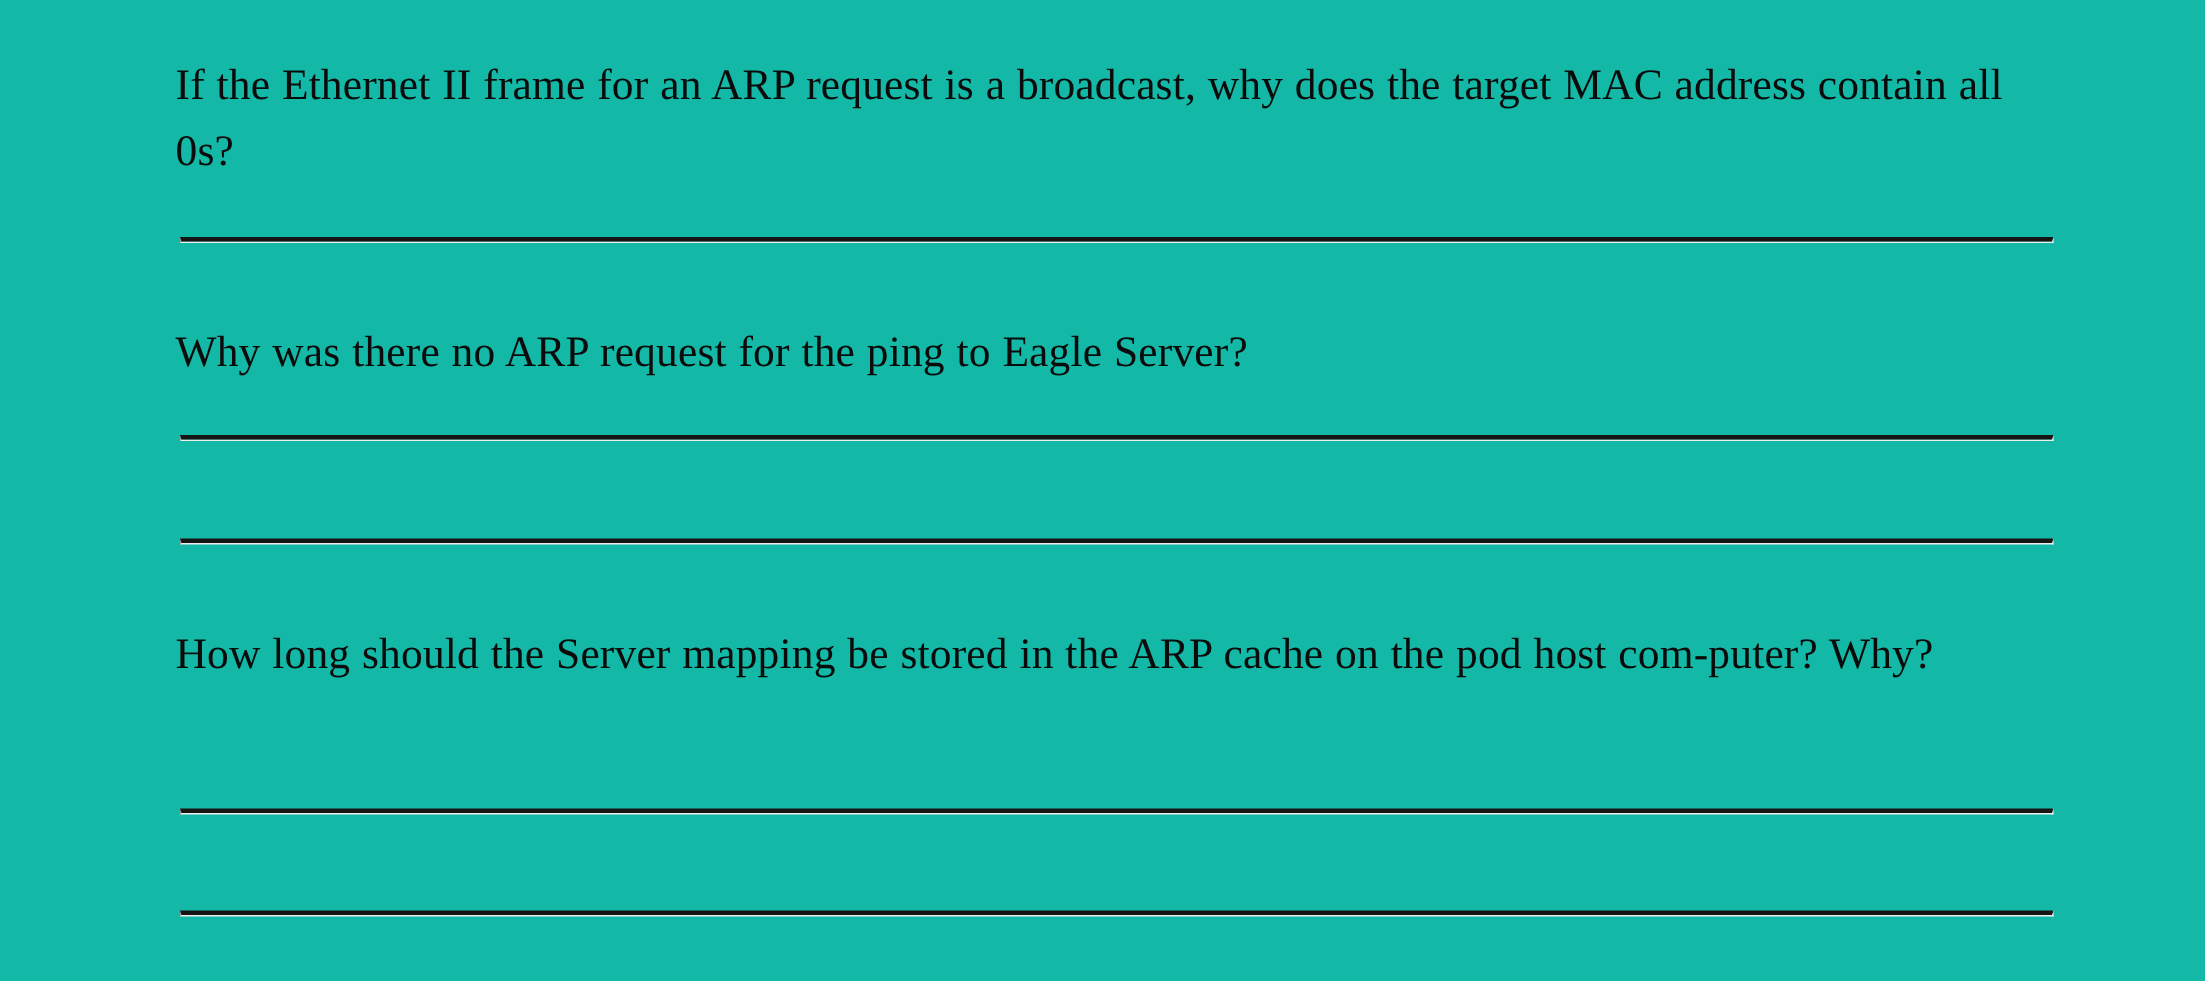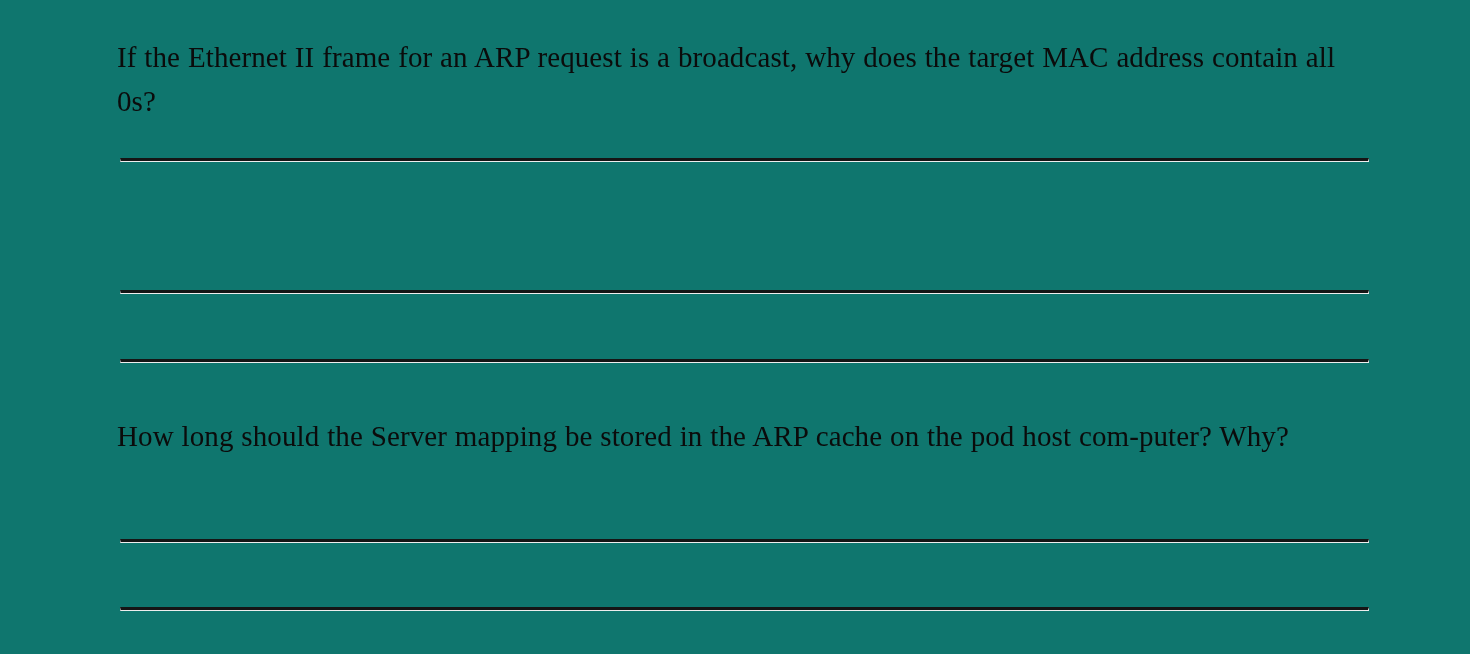--- a/index.html
+++ b/index.html
@@ -14,21 +14,21 @@
     overflow: hidden;
     font-family: "Liberation Serif", "DejaVu Serif", serif;
     color: #0a0a0a;
     -webkit-font-smoothing: antialiased;
   }
 
   #page {
     position: relative;
     width: 1470px;
     height: 654px;
-    background: #0f766e;
+    background: #14b8a6;
   }
 
   
   .block {
     position: absolute;
     left: 117px;
     width: 1250px;
   }
 
   .question-text {
@@ -67,20 +67,23 @@
 <body>
 
 <div id="page">
 
   <div class="block q-1">
     <p class="question-text">If the Ethernet II frame for an ARP request is a broadcast, why does the target MAC address contain all 0s?</p>
   </div>
 
   <hr class="rule rule-1">
 
+  <div class="block q-2">
+    <p class="question-text">Why was there no ARP request for the ping to Eagle Server?</p>
+  </div>
 
   <hr class="rule rule-2">
   <hr class="rule rule-3">
 
   <div class="block q-3">
     <p class="question-text">How long should the Server mapping be stored in the ARP cache on the pod host com-puter? Why?</p>
   </div>
 
   <hr class="rule rule-4">
   <hr class="rule rule-5">

